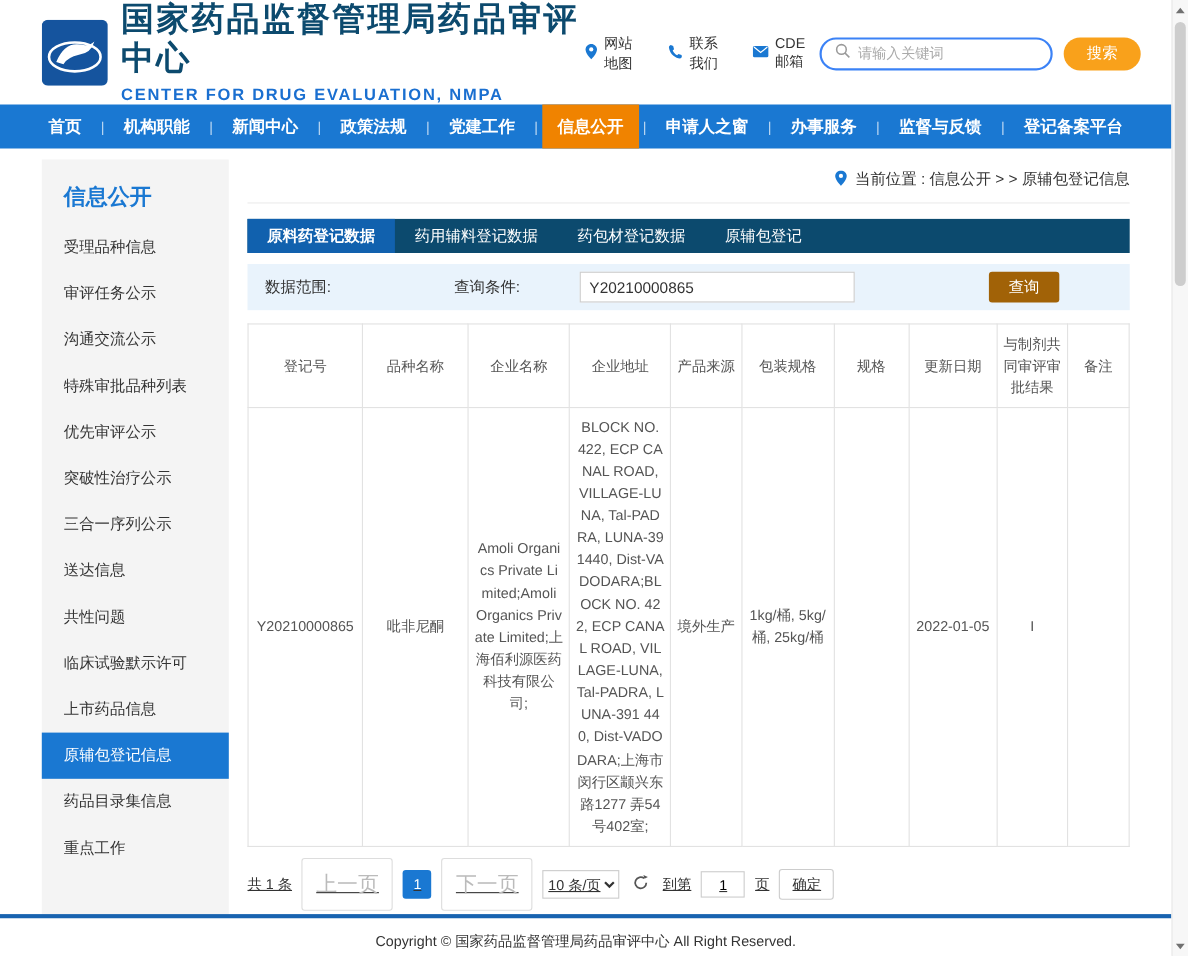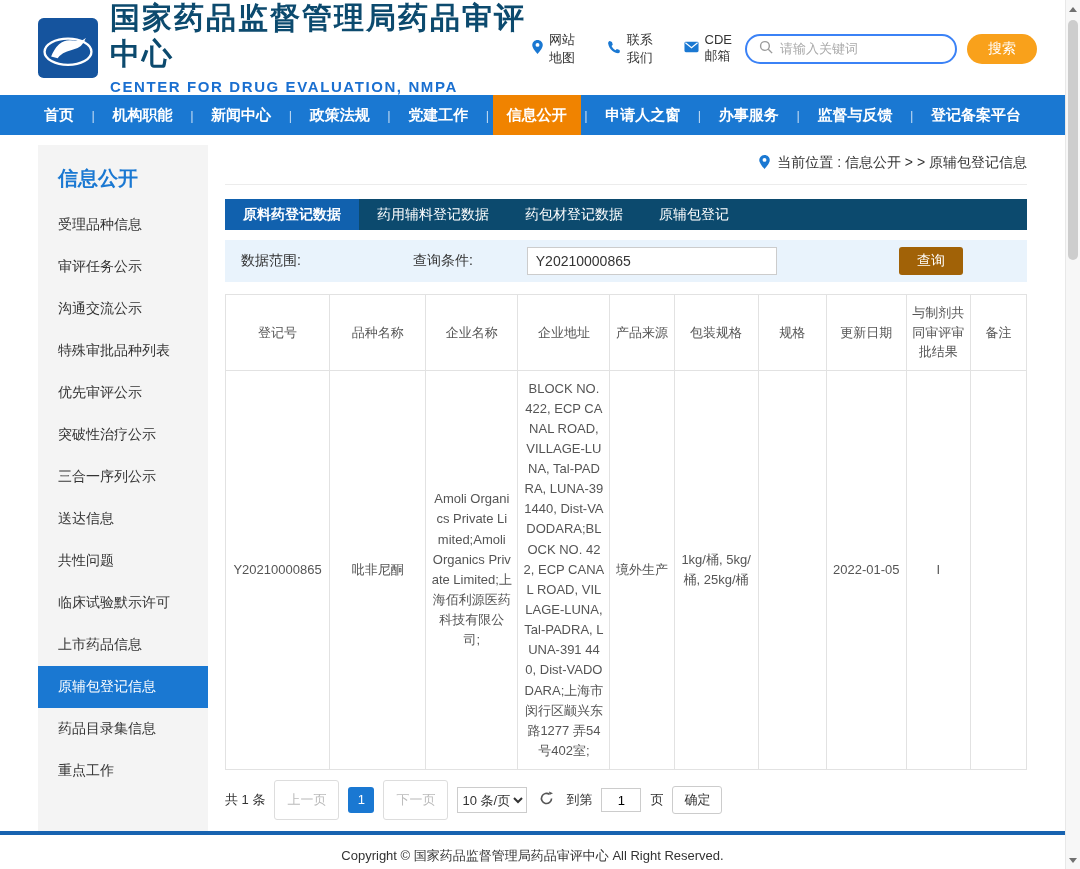--- a/index.html
+++ b/index.html
@@ -55,22 +55,22 @@
   .query-input { width:250px; height:28px; border:1px solid #ccc; padding:0 8px; font-size:14px; color:#333; background:#fff; margin-left:10px; outline:none; }
   .query-btn { margin-left:auto; margin-right:48px; width:64px; height:28px; background:#a16207; color:#fff; border:none; border-radius:3px; font-size:14px; cursor:pointer; }
 
   
   .data-table { width:100%; border-collapse:collapse; table-layout:fixed; margin-top:12px; }
   .data-table th, .data-table td { border:1px solid #e2e2e2; text-align:center; vertical-align:middle; padding:8px 5px; font-size:13px; }
   .data-table th { color:#555; font-weight:normal; height:56px; line-height:1.5; }
   .data-table td { color:#555; line-height:1.55; word-break:break-all; }
 
   
-  .pagination { display:flex; align-items:center; gap:9px; margin-top:10px; font-size:13px; color:#333; }
-  .page-btn { border:1px solid #ddd; background:#fff; color:#bbb; font-size:13px; padding:10px 12px; border-radius:3px; cursor:default; }
+  .pagination { display:flex; align-items:center; gap:9px; margin-top:10px; font-size:13px; color:#333;text-decoration:underline; }
+  .page-btn { border:1px solid #ddd; background:#fff; color:#bbb; font-size:19px; padding:10px 12px; border-radius:3px; cursor:default; }
   .page-current { background:#1a78d2; color:#fff; min-width:26px; height:26px; line-height:26px; text-align:center; border-radius:3px; cursor:pointer; }
   .page-size-select { height:26px; border:1px solid #ccc; font-size:13px; background:#fff; color:#333; }
   .refresh-btn { background:none; border:none; cursor:pointer; display:flex; align-items:center; margin:0 3px; }
   .goto-input { width:40px; height:24px; border:1px solid #ccc; text-align:center; font-size:13px; outline:none; }
   .confirm-btn { border:1px solid #ccc; background:#fff; padding:4px 11px; font-size:13px; border-radius:3px; cursor:pointer; color:#333; }
 
   
   .note-box { margin-top:13px; background:#e9f3fc; padding:10px 16px 13px; font-size:13px; color:#333; line-height:1.7; }
 
   

